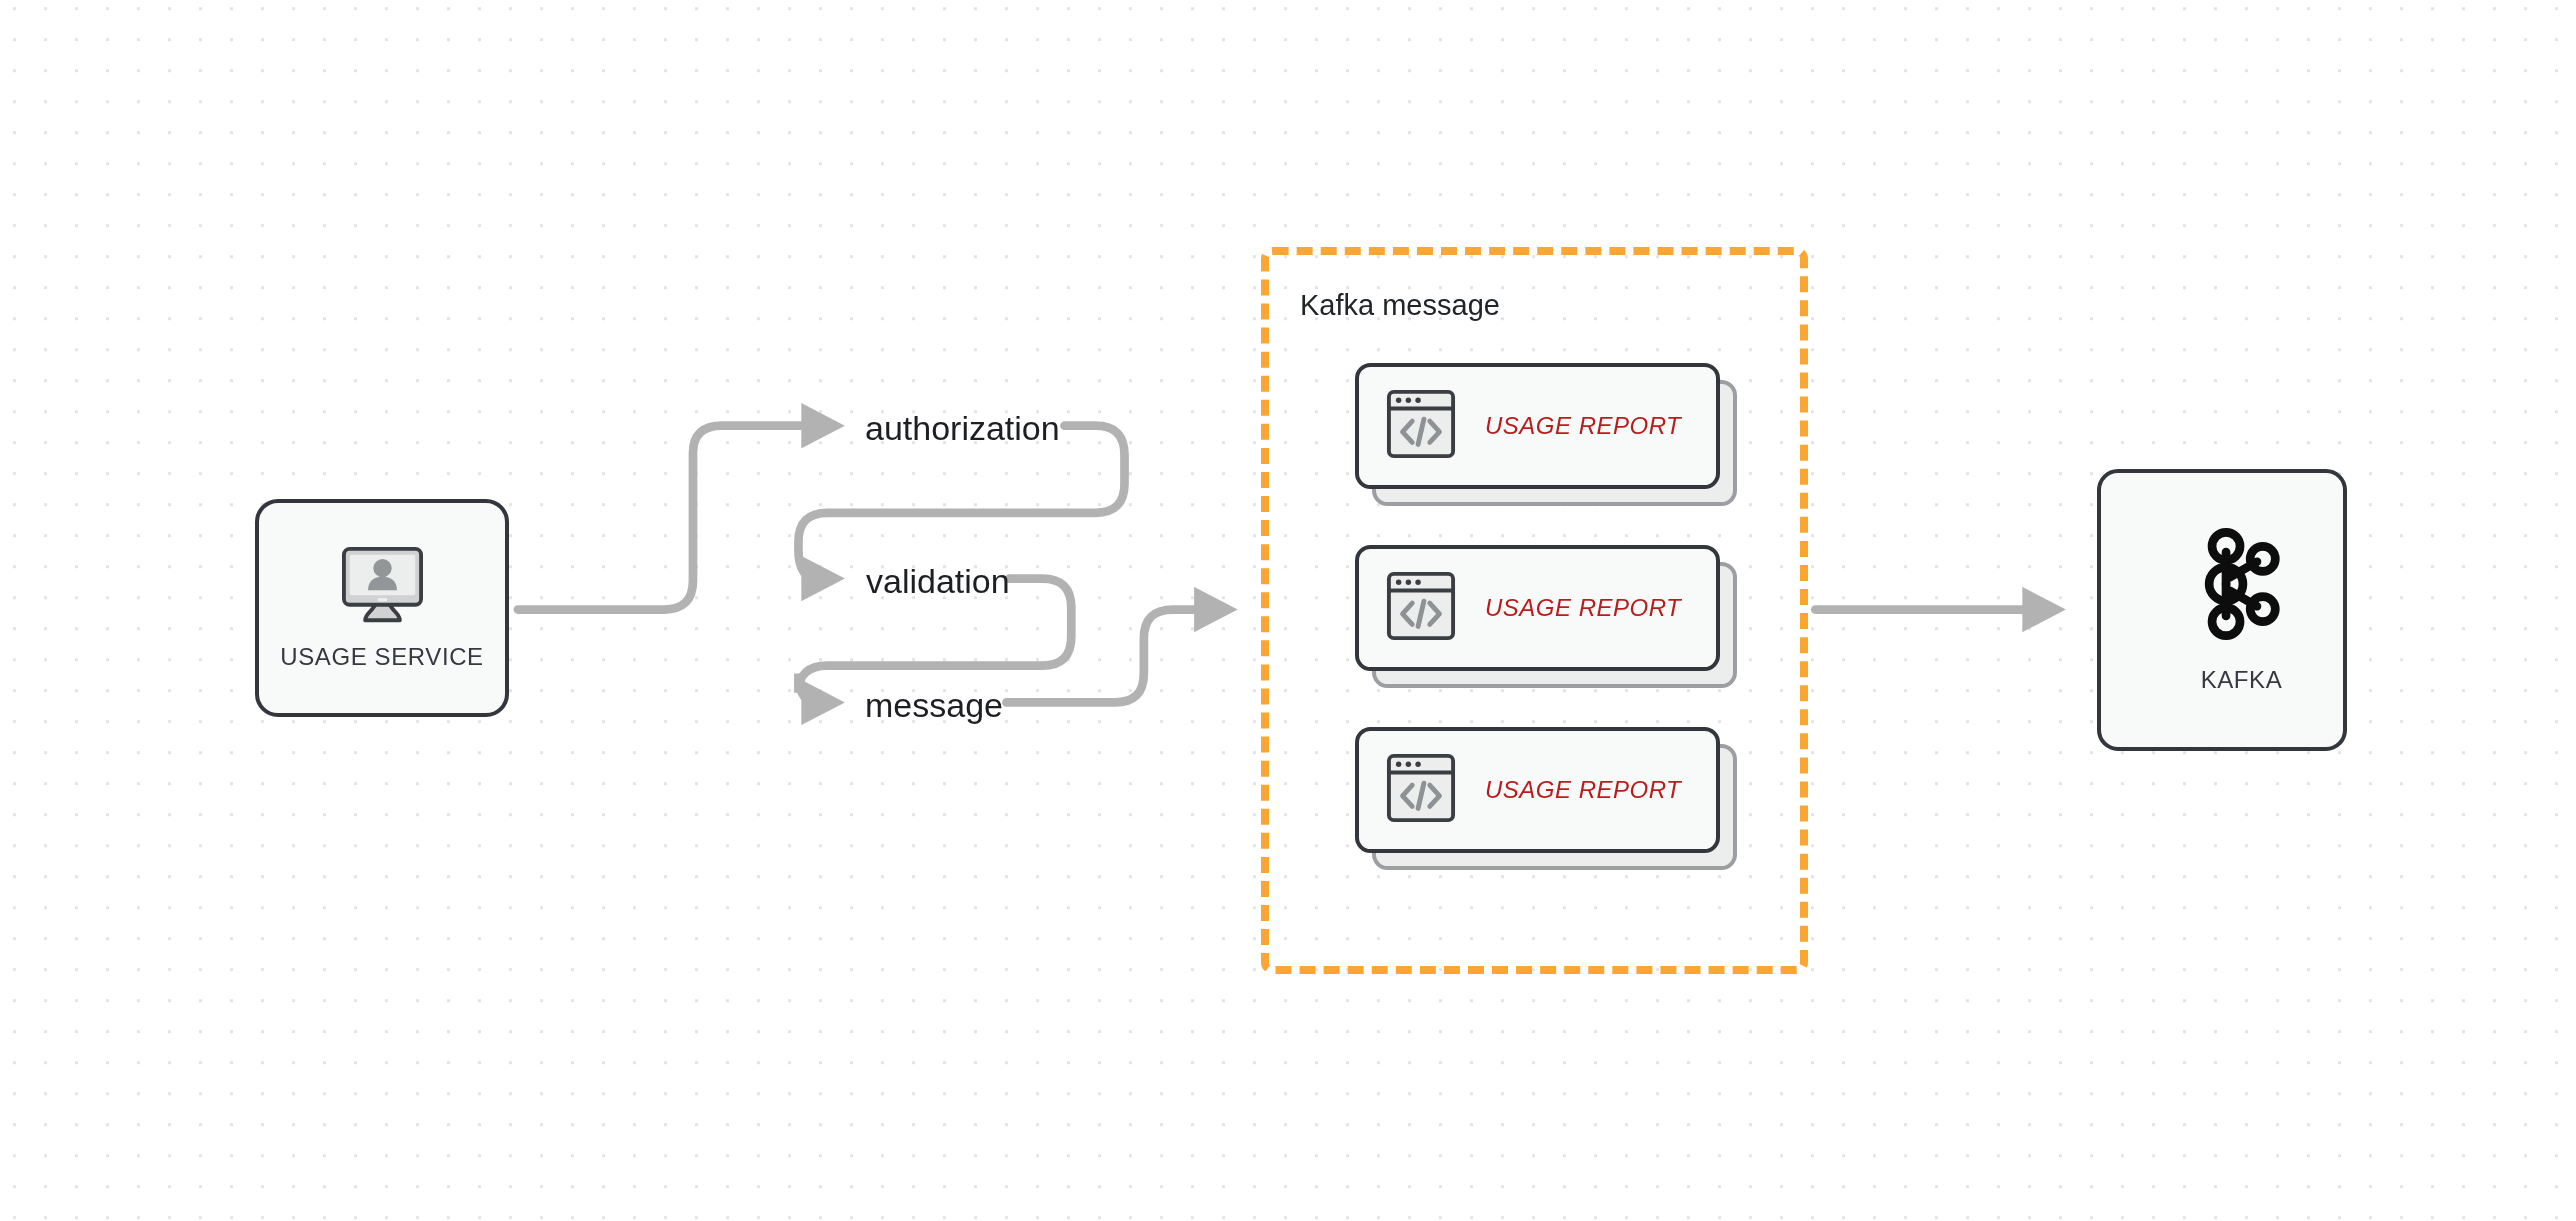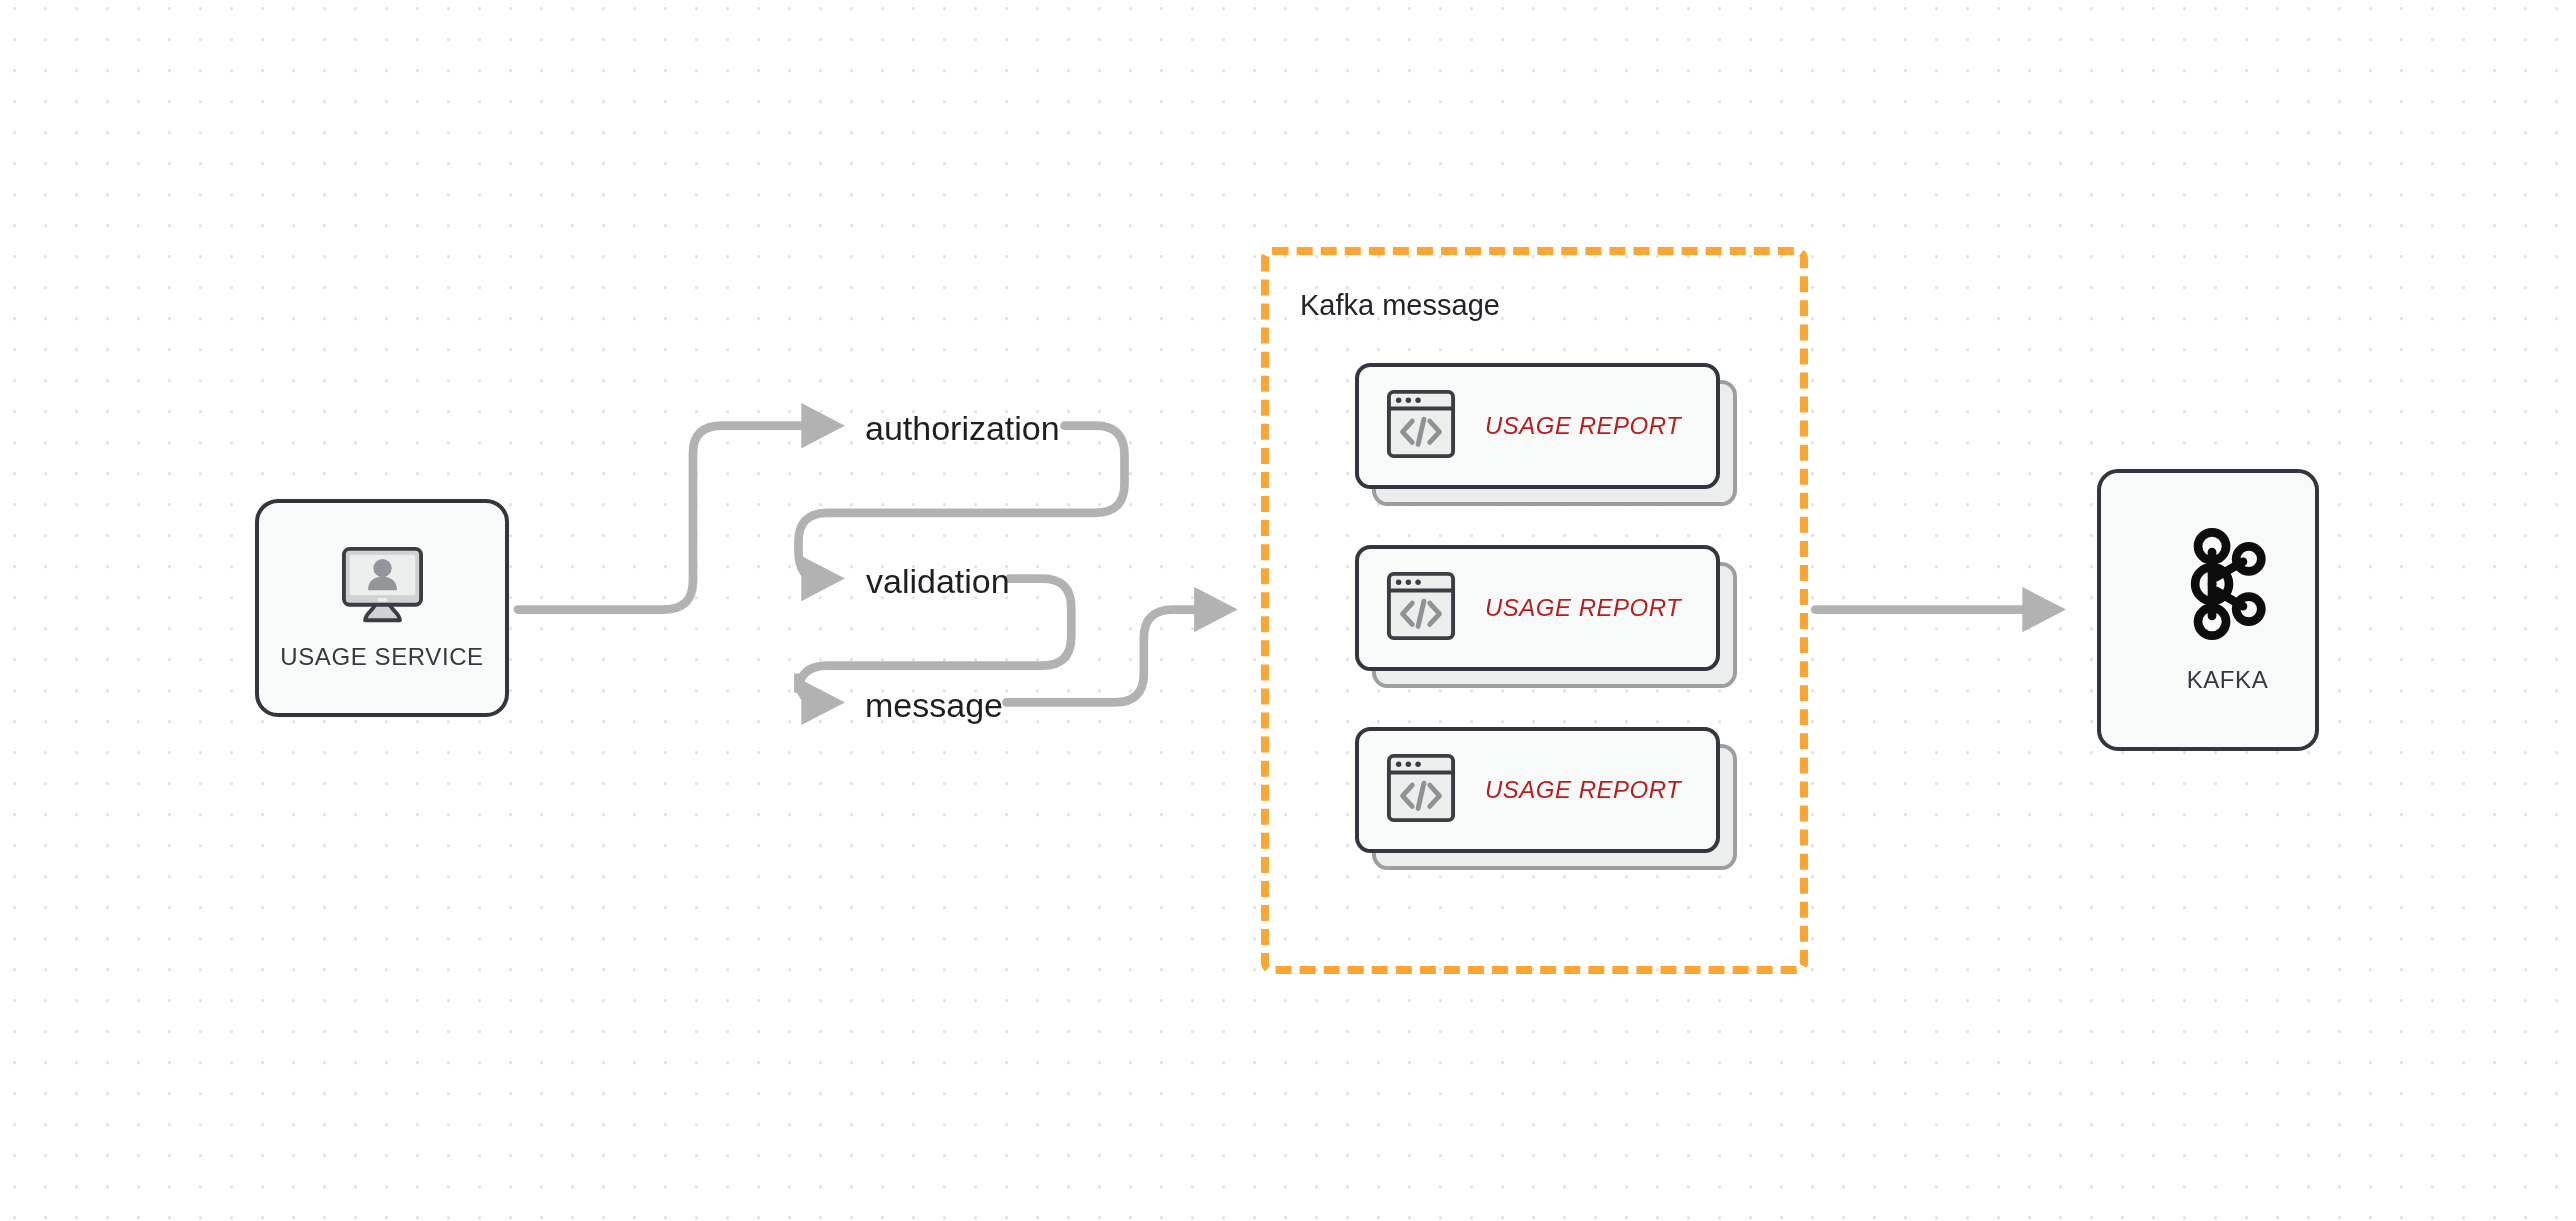--- a/index.html
+++ b/index.html
@@ -46,21 +46,21 @@
     width: 254px;
     height: 218px;
     border-radius: 23px;
   }
   #usage-service .node-label { margin-top: 13.5px; }
 
   
   #kafka-node {
     left: 2097px;
     top: 469px;
-    width: 222px;
+    width: 250px;
     height: 282px;
     padding-left: 39px;
   }
   #kafka-node .node-label { margin-top: 21px; }
 
   
   #kafka-message-group {
     position: absolute;
     left: 1261px;
     top: 247px;

